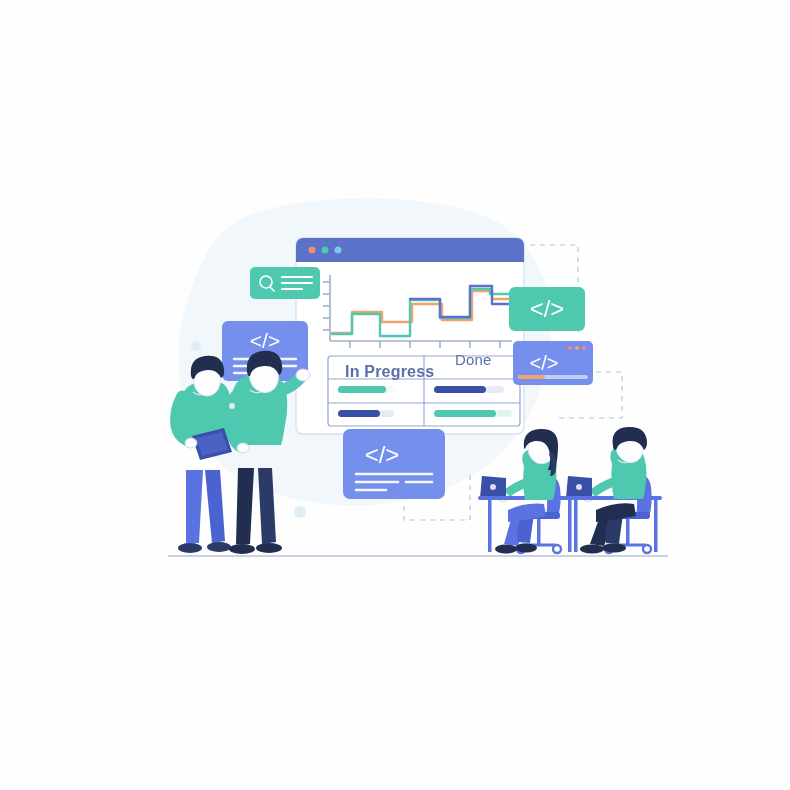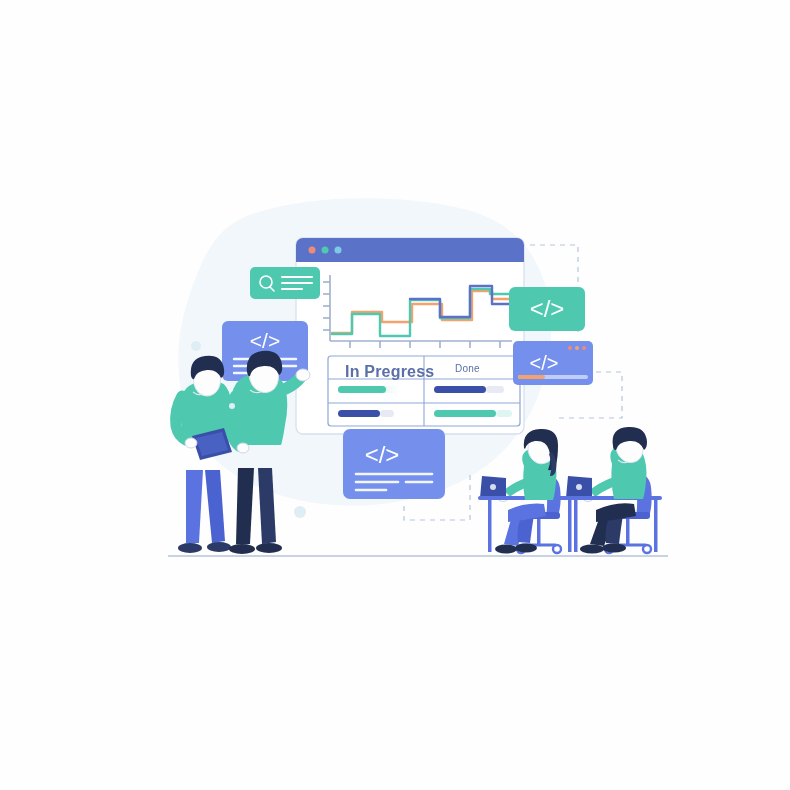--- a/index.html
+++ b/index.html
@@ -10,21 +10,21 @@
   #stage{position:relative;width:790px;height:790px;background:#fefefe;}
   #art{position:absolute;inset:0;}
   .lbl{
     position:absolute;
     font-family:"Liberation Sans","DejaVu Sans",sans-serif;
     color:#5b6fa8;
     white-space:nowrap;
     pointer-events:none;
   }
   #lbl-inprogress{left:345px;top:363px;font-size:16px;letter-spacing:.2px;font-weight:bold;}
-  #lbl-done{left:455px;top:363px;font-size:10px;letter-spacing:.2px;text-align:right;}
+  #lbl-done{left:455px;top:351px;font-size:15px;letter-spacing:.2px;text-align:right;}
 </style>
 </head>
 <body>
 
 <div id="stage">
 
   <svg id="art" viewBox="0 0 790 790" width="790" height="790" xmlns="http://www.w3.org/2000/svg">
 
     <defs>
       <clipPath id="clipChart">

